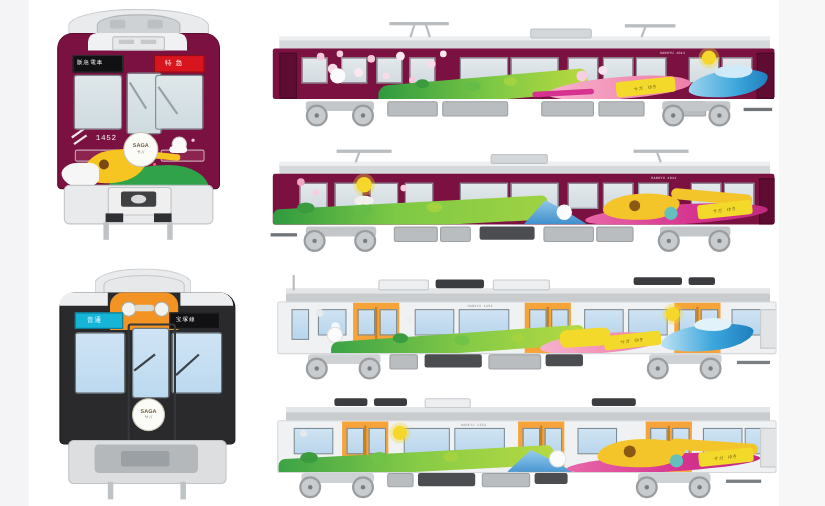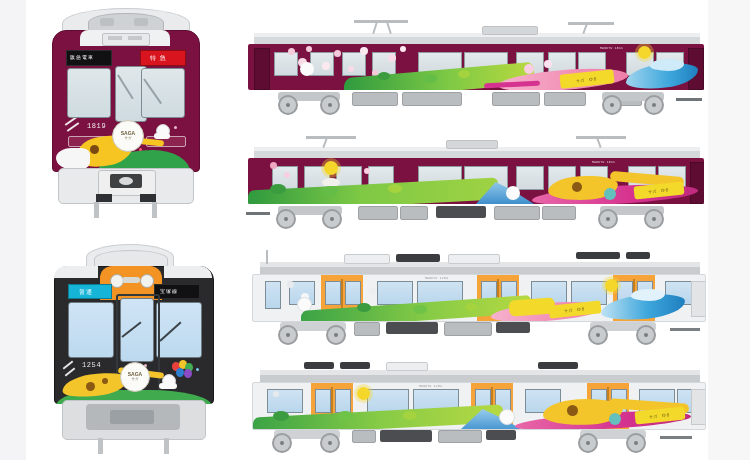--- a/index.html
+++ b/index.html
@@ -90,21 +90,21 @@
       <div class="destglyph" style="left:9px;top:4px;font-size:6px;">特 急</div>
     </div>
 
     <div class="glass" style="left:27px;top:60px;width:42px;height:48px;border-radius:3px;"></div>
     <div class="glass" style="left:75px;top:58px;width:30px;height:54px;border-radius:3px;"></div>
     <div class="glass" style="left:101px;top:60px;width:42px;height:48px;border-radius:3px;"></div>
     <div class="wipe" style="left:78px;top:66px;width:28px;height:2px;transform:rotate(58deg);"></div>
     <div class="wipe" style="left:104px;top:70px;width:30px;height:2px;transform:rotate(55deg);"></div>
 
     <div class="abs" style="left:14px;top:110px;width:142px;height:52px;overflow:hidden;">
-      <div class="carno" style="left:33px;top:4px;">1819</div>
+      <div class="carno" style="left:33px;top:4px;">1452</div>
       <div class="abs" style="left:10px;top:2px;width:14px;height:2px;background:#efe6ea;transform:rotate(-35deg);"></div>
       <div class="abs" style="left:12px;top:8px;width:14px;height:2px;background:#efe6ea;transform:rotate(-35deg);"></div>
       <div class="plate" style="left:14px;top:18px;width:38px;height:9px;background:#8d2450;border-color:#c9a3b4;"></div>
       <div class="plate" style="left:92px;top:18px;width:38px;height:9px;background:#8d2450;border-color:#c9a3b4;"></div>
 
       <div class="abs" style="left:44px;top:32px;width:92px;height:22px;background:#2fa24a;border-radius:60% 40% 0 0 / 100% 100% 0 0;"></div>
 
       <div class="abs" style="left:22px;top:18px;width:58px;height:30px;background:#f6c521;border-radius:40% 60% 45% 55%/55% 40% 60% 45%;transform:rotate(-12deg);"></div>
       <div class="blob" style="left:36px;top:27px;width:9px;height:9px;background:#7a4a12;"></div>
       <div class="abs" style="left:62px;top:20px;width:48px;height:6px;background:#f6c521;transform:rotate(6deg);border-radius:3px;"></div>
@@ -155,44 +155,20 @@
       <div class="destglyph" style="left:5px;top:4px;font-size:5px;">宝塚線</div>
     </div>
 
     <div class="glassblue" style="left:26px;top:62px;width:44px;height:54px;border-radius:3px;"></div>
     <div class="glassblue" style="left:78px;top:58px;width:32px;height:62px;border-radius:3px;"></div>
     <div class="glassblue" style="left:114px;top:62px;width:44px;height:54px;border-radius:3px;"></div>
     <div class="abs" style="left:74px;top:54px;width:40px;height:108px;border:2px solid #35383b;border-radius:3px;"></div>
     <div class="wipe" style="left:80px;top:96px;width:24px;height:2px;background:#3b4348;transform:rotate(-38deg);"></div>
     <div class="wipe" style="left:118px;top:100px;width:28px;height:2px;background:#3b4348;transform:rotate(-42deg);"></div>
 
-    <div class="abs" style="left:14px;top:118px;width:156px;height:46px;overflow:hidden;">
-      <div class="carno dark" style="left:26px;top:3px;">1254</div>
-      <div class="abs" style="left:6px;top:6px;width:12px;height:2px;background:#e6e6e6;transform:rotate(-38deg);"></div>
-      <div class="abs" style="left:8px;top:13px;width:12px;height:2px;background:#e6e6e6;transform:rotate(-38deg);"></div>
-
-      <div class="abs" style="left:0px;top:32px;width:156px;height:16px;background:#3faa4e;border-radius:30% 40% 0 0/100% 100% 0 0;"></div>
-
-      <div class="abs" style="left:6px;top:16px;width:66px;height:22px;background:#f3c52a;border-radius:45% 55% 40% 60%/60% 40% 60% 40%;transform:rotate(-8deg);"></div>
-      <div class="blob" style="left:30px;top:24px;width:9px;height:9px;background:#8a5a14;"></div>
-      <div class="blob" style="left:46px;top:20px;width:6px;height:6px;background:#8a5a14;"></div>
-      <div class="abs" style="left:62px;top:12px;width:46px;height:6px;background:#f3c52a;transform:rotate(7deg);border-radius:3px;"></div>
-
-      <div class="abs" style="left:116px;top:2px;width:22px;height:18px;">
-        <div class="blob" style="left:0;top:2px;width:8px;height:9px;background:#e8413c;"></div>
-        <div class="blob" style="left:7px;top:0;width:8px;height:9px;background:#f3c52a;"></div>
-        <div class="blob" style="left:13px;top:3px;width:8px;height:9px;background:#41ad52;"></div>
-        <div class="blob" style="left:4px;top:8px;width:8px;height:9px;background:#2f7fd0;"></div>
-        <div class="blob" style="left:12px;top:9px;width:8px;height:9px;background:#8a4bc4;"></div>
-      </div>
-      <div class="char" style="left:106px;top:16px;width:12px;height:12px;background:#fafafa;border:1px solid #d0d0d0;"></div>
-      <div class="abs" style="left:103px;top:25px;width:18px;height:6px;background:#fafafa;border-radius:6px;"></div>
-      <div class="blob" style="left:88px;top:6px;width:3px;height:3px;background:#f0b9cd;"></div>
-      <div class="blob" style="left:140px;top:10px;width:3px;height:3px;background:#7dc8e8;"></div>
-    </div>
 
     <div class="badge" style="left:78px;top:122px;width:28px;height:28px;">
       <span class="badge-l1">SAGA</span>
       <span class="badge-l2">サガ</span>
     </div>
 
     <div class="skirt" style="left:20px;top:160px;width:142px;height:38px;background:#dcdee0;"></div>
     <div class="abs" style="left:44px;top:164px;width:94px;height:26px;background:#b5b8bb;border-radius:4px;"></div>
     <div class="abs" style="left:68px;top:170px;width:44px;height:14px;background:#9aa0a4;border-radius:2px;"></div>
     <div class="legpin" style="left:56px;top:198px;width:5px;height:16px;"></div>

